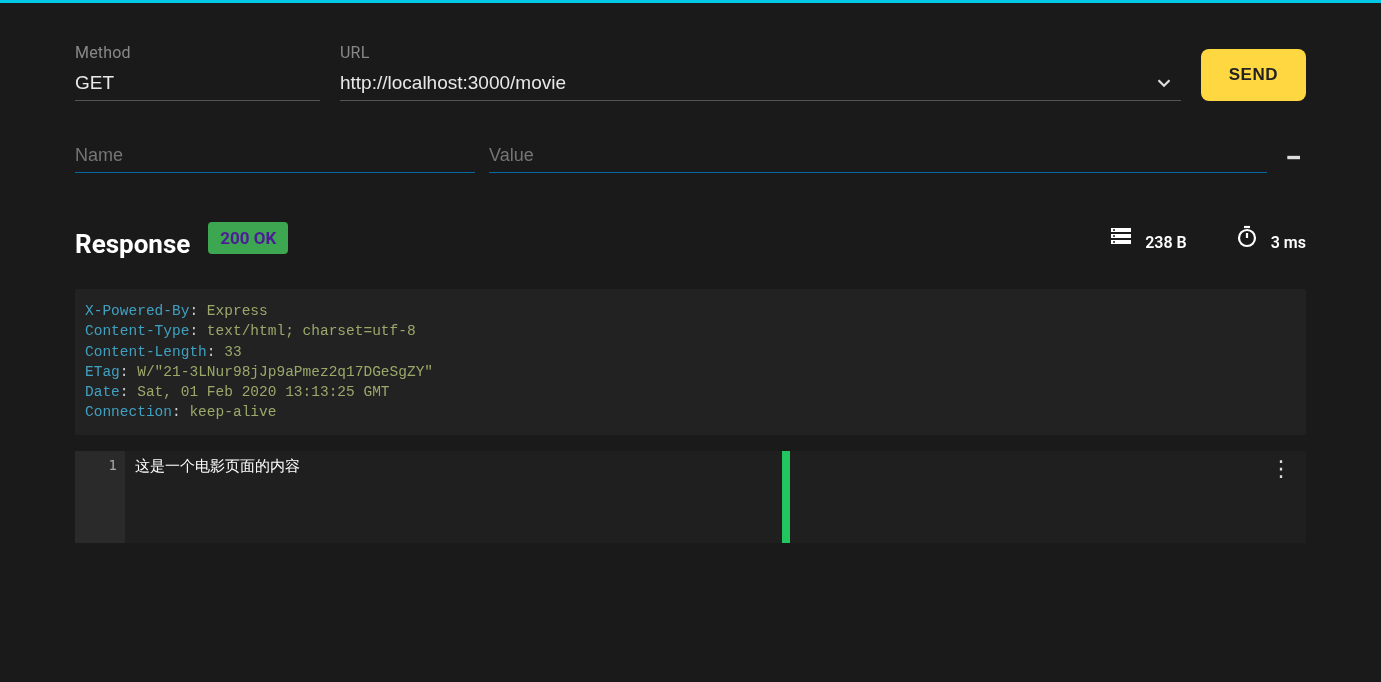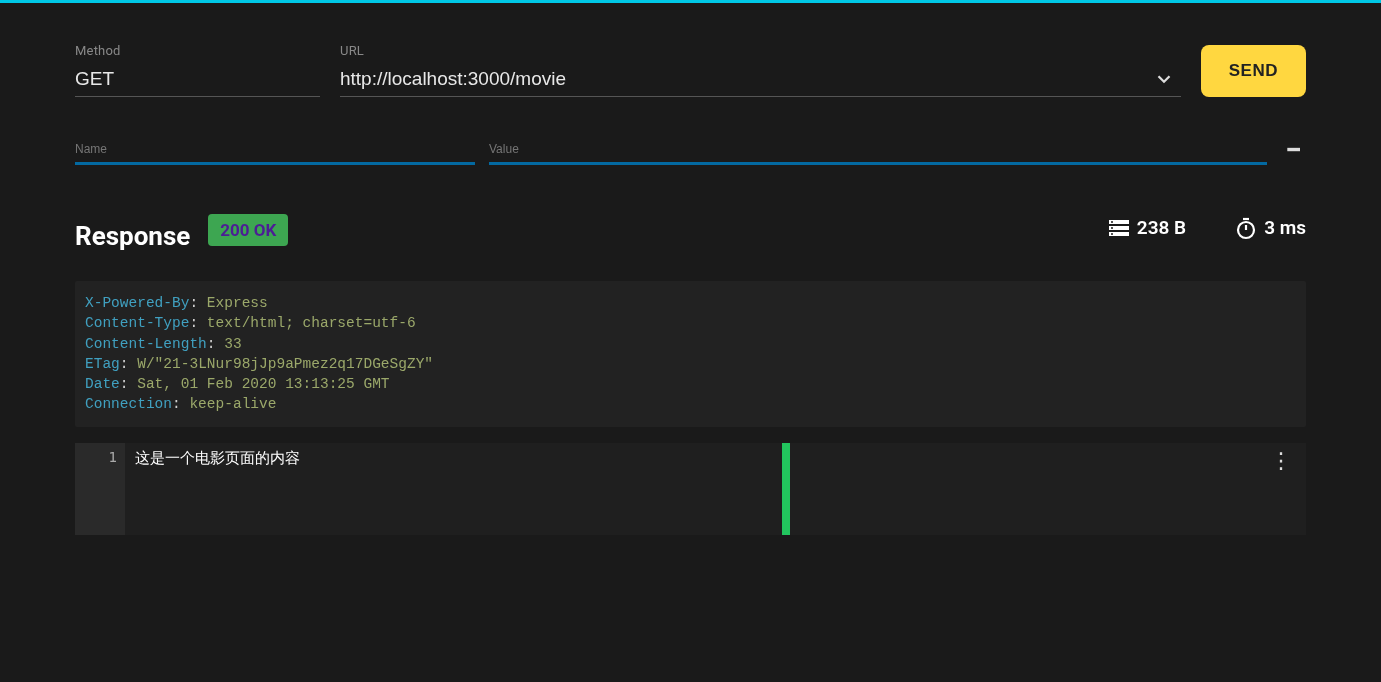--- a/index.html
+++ b/index.html
@@ -10,21 +10,21 @@
     width: 1381px;
     height: 682px;
     overflow: hidden;
   }
   .top-border { height: 3px; background: #00c8e6; }
   .container { padding: 40px 75px 0 75px; }
 
   
   .request-row { display: flex; align-items: flex-end; gap: 20px; }
   .field { display: flex; flex-direction: column; }
-  .field-label { font-size: 13px; color: #888; margin-bottom: 6px; letter-spacing: 0.2px; }
+  .field-label { font-size: 16px; color: #888; margin-bottom: 6px; letter-spacing: 0.2px; }
   .method-field { width: 245px; }
   .url-field { flex: 1; position: relative; }
   .input-underline {
     background: transparent;
     border: none;
     border-bottom: 1px solid #555;
     color: #e8e8e8;
     font-size: 19px;
     padding: 4px 0 6px 0;
     outline: none;
@@ -61,23 +61,23 @@
     padding-bottom: 14px;
     cursor: pointer;
   }
   .tab.active { border-bottom: 3px solid #ffd740; }
 
   
   .header-row { display: flex; align-items: flex-end; gap: 14px; margin-top: 38px; }
   .hdr-input {
     background: transparent;
     border: none;
-    border-bottom: 3px solid #0369a1;
+    border-bottom: 1px solid #0369a1;
     color: #fef9c3;
-    font-size: 12px;
+    font-size: 18px;
     padding: 6px 0;
     outline: none;
   }
   .hdr-name { width: 400px; }
   .hdr-value { flex: 1; }
   .remove-btn {
     font-size: 30px;
     font-weight: 700;
     color: #ddd;
     cursor: pointer;
@@ -95,21 +95,21 @@
   .response-title { font-size: 26px; font-weight: 700; color: #fff; margin-top: 12px; }
   .status-badge {
     background: #3da651;
     color: #4c1d95;
     font-weight: 700;
     font-size: 17px;
     padding: 6px 12px;
     border-radius: 4px;
   }
   .spacer { flex: 1; }
-  .metric { display: flex; align-items: flex-start; gap: 6px; font-size: 19px; font-weight: 600; color: #fff; }
+  .metric { display: flex; align-items: flex-end; gap: 12px; font-size: 16px; font-weight: 600; color: #fff; }
   .metric + .metric { margin-left: 30px; }
 
   
   .raw-headers {
     background: #222;
     margin-top: 30px;
     padding: 12px 10px;
     font-family: Liberation Mono, monospace;
     font-size: 14.5px;
     line-height: 1.4;
@@ -213,21 +213,21 @@
             <line x1="12" y1="14" x2="12" y2="9"></line>
             <line x1="9" y1="3" x2="15" y2="3"></line>
           </svg>
       </span>
       <span>3 ms</span>
     </span>
   </div>
 
   <div class="raw-headers" id="raw-headers">
       <div><span class="hn">X-Powered-By</span><span class="hc">: </span><span class="hv">Express</span></div>
-      <div><span class="hn">Content-Type</span><span class="hc">: </span><span class="hv">text/html; charset=utf-6</span></div>
+      <div><span class="hn">Content-Type</span><span class="hc">: </span><span class="hv">text/html; charset=utf-8</span></div>
       <div><span class="hn">Content-Length</span><span class="hc">: </span><span class="hv">33</span></div>
       <div><span class="hn">ETag</span><span class="hc">: </span><span class="hv">W/"21-3LNur98jJp9aPmez2q17DGeSgZY"</span></div>
       <div><span class="hn">Date</span><span class="hc">: </span><span class="hv">Sat, 01 Feb 2020 13:13:25 GMT</span></div>
       <div><span class="hn">Connection</span><span class="hc">: </span><span class="hv">keep-alive</span></div>
     </div>
 
   <div class="editor">
     <div class="gutter">
       <div>1</div>
     </div>

